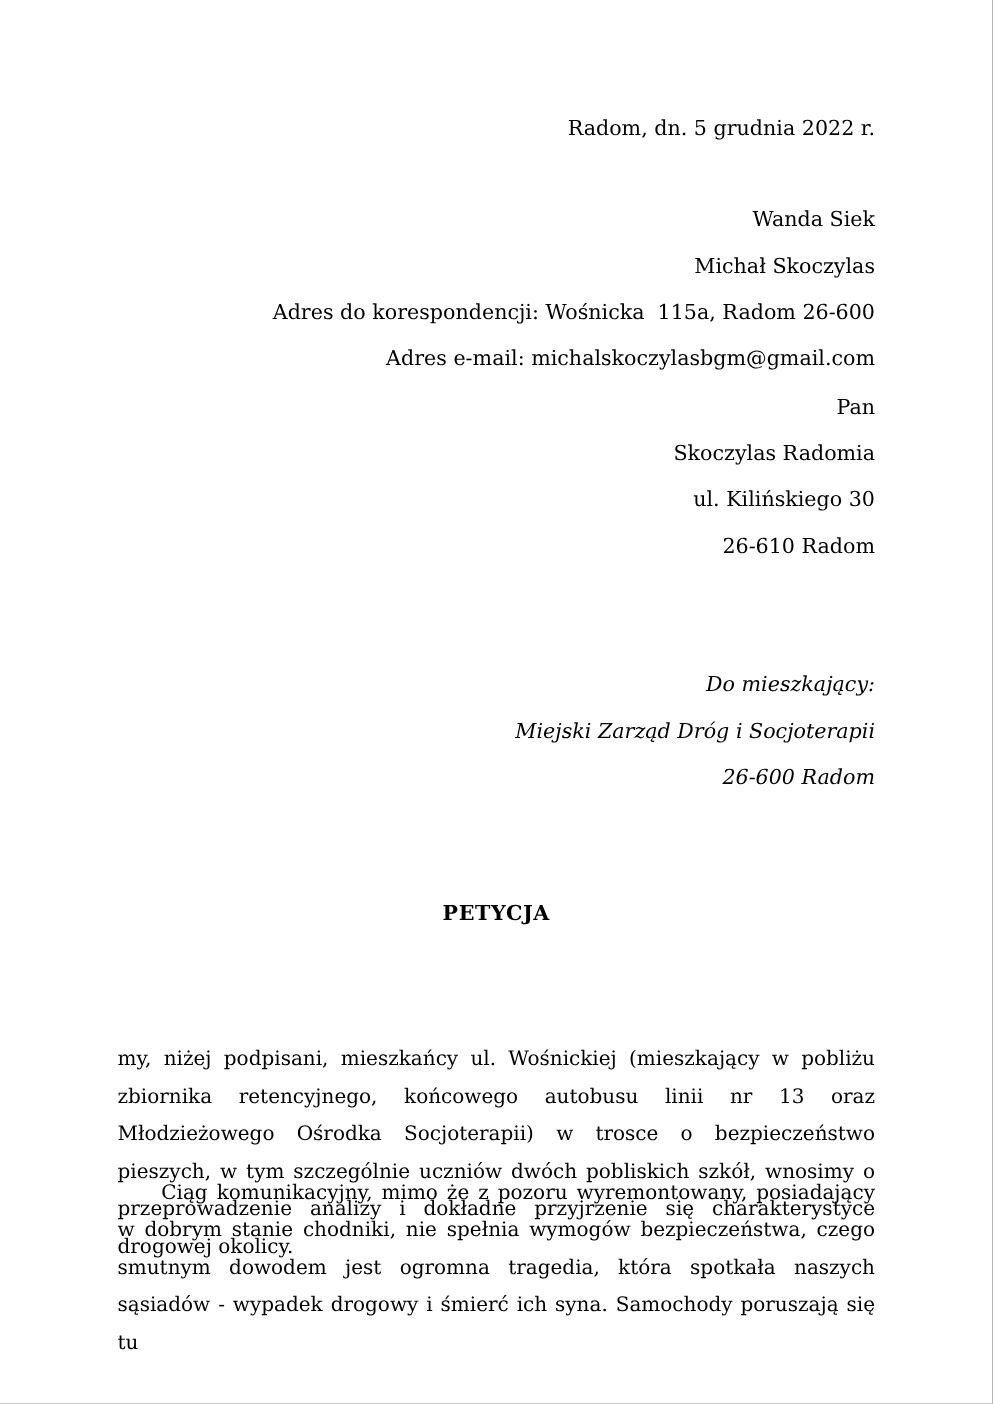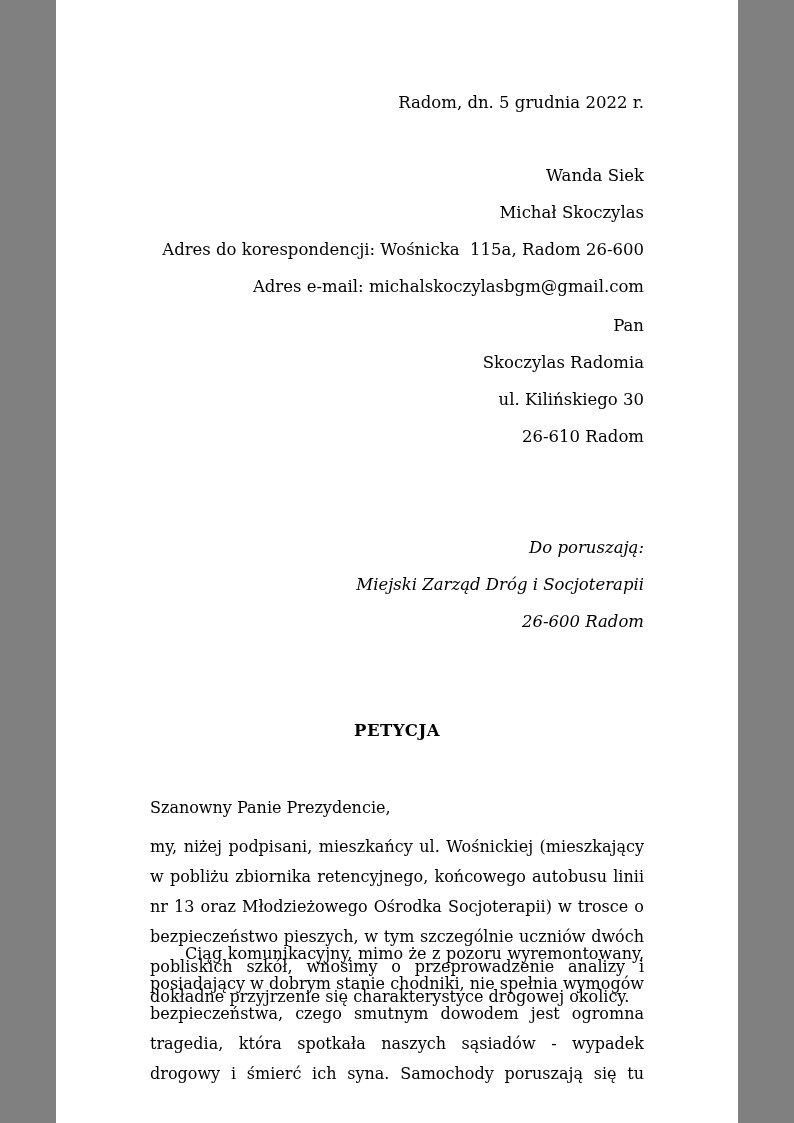--- a/index.html
+++ b/index.html
@@ -2,21 +2,21 @@
 <html lang="pl"><head>
 <meta charset="utf-8">
 <style>
   * { margin: 0; padding: 0; box-sizing: border-box; }
   html, body {
     background: #808080;
     font-family: "DejaVu Serif", "Liberation Serif", serif;
   }
   .page {
     position: relative;
-    width: 682px;
+    width: 794px;
     height: 1123px;
     margin: 0 auto;
     background: #ffffff;
     color: #000000;
     overflow: hidden;
   }
   .block {
     position: absolute;
     left: 94px;
     right: 94px;
@@ -78,26 +78,25 @@
   </div>
 
   <div class="block hdr recipient">
     <p>Pan</p>
     <p>Skoczylas Radomia</p>
     <p>ul. Kilińskiego 30</p>
     <p>26-610 Radom</p>
   </div>
 
   <div class="block hdr cc">
-    <p>Do poruszają:</p>
+    <p>Do mieszkający:</p>
     <p>Miejski Zarząd Dróg i Socjoterapii</p>
     <p>26-600 Radom</p>
   </div>
 
   <div class="block title">PETYCJA</div>
 
-  <div class="block salutation">Szanowny Panie Prezydencie,</div>
 
   <div class="block para para-1">my, niżej podpisani, mieszkańcy ul. Wośnickiej (mieszkający w pobliżu zbiornika retencyjnego, końcowego autobusu linii nr 13 oraz Młodzieżowego Ośrodka Socjoterapii) w trosce o bezpieczeństwo pieszych, w tym szczególnie uczniów dwóch pobliskich szkół, wnosimy o przeprowadzenie analizy i dokładne przyjrzenie się charakterystyce drogowej okolicy.</div>
 
   <div class="block para para-2">Ciąg komunikacyjny, mimo że z pozoru wyremontowany, posiadający w dobrym stanie chodniki, nie spełnia wymogów bezpieczeństwa, czego smutnym dowodem jest ogromna tragedia, która spotkała naszych sąsiadów - wypadek drogowy i śmierć ich syna. Samochody poruszają się tu</div>
 
 </div>
 
 </body></html>

